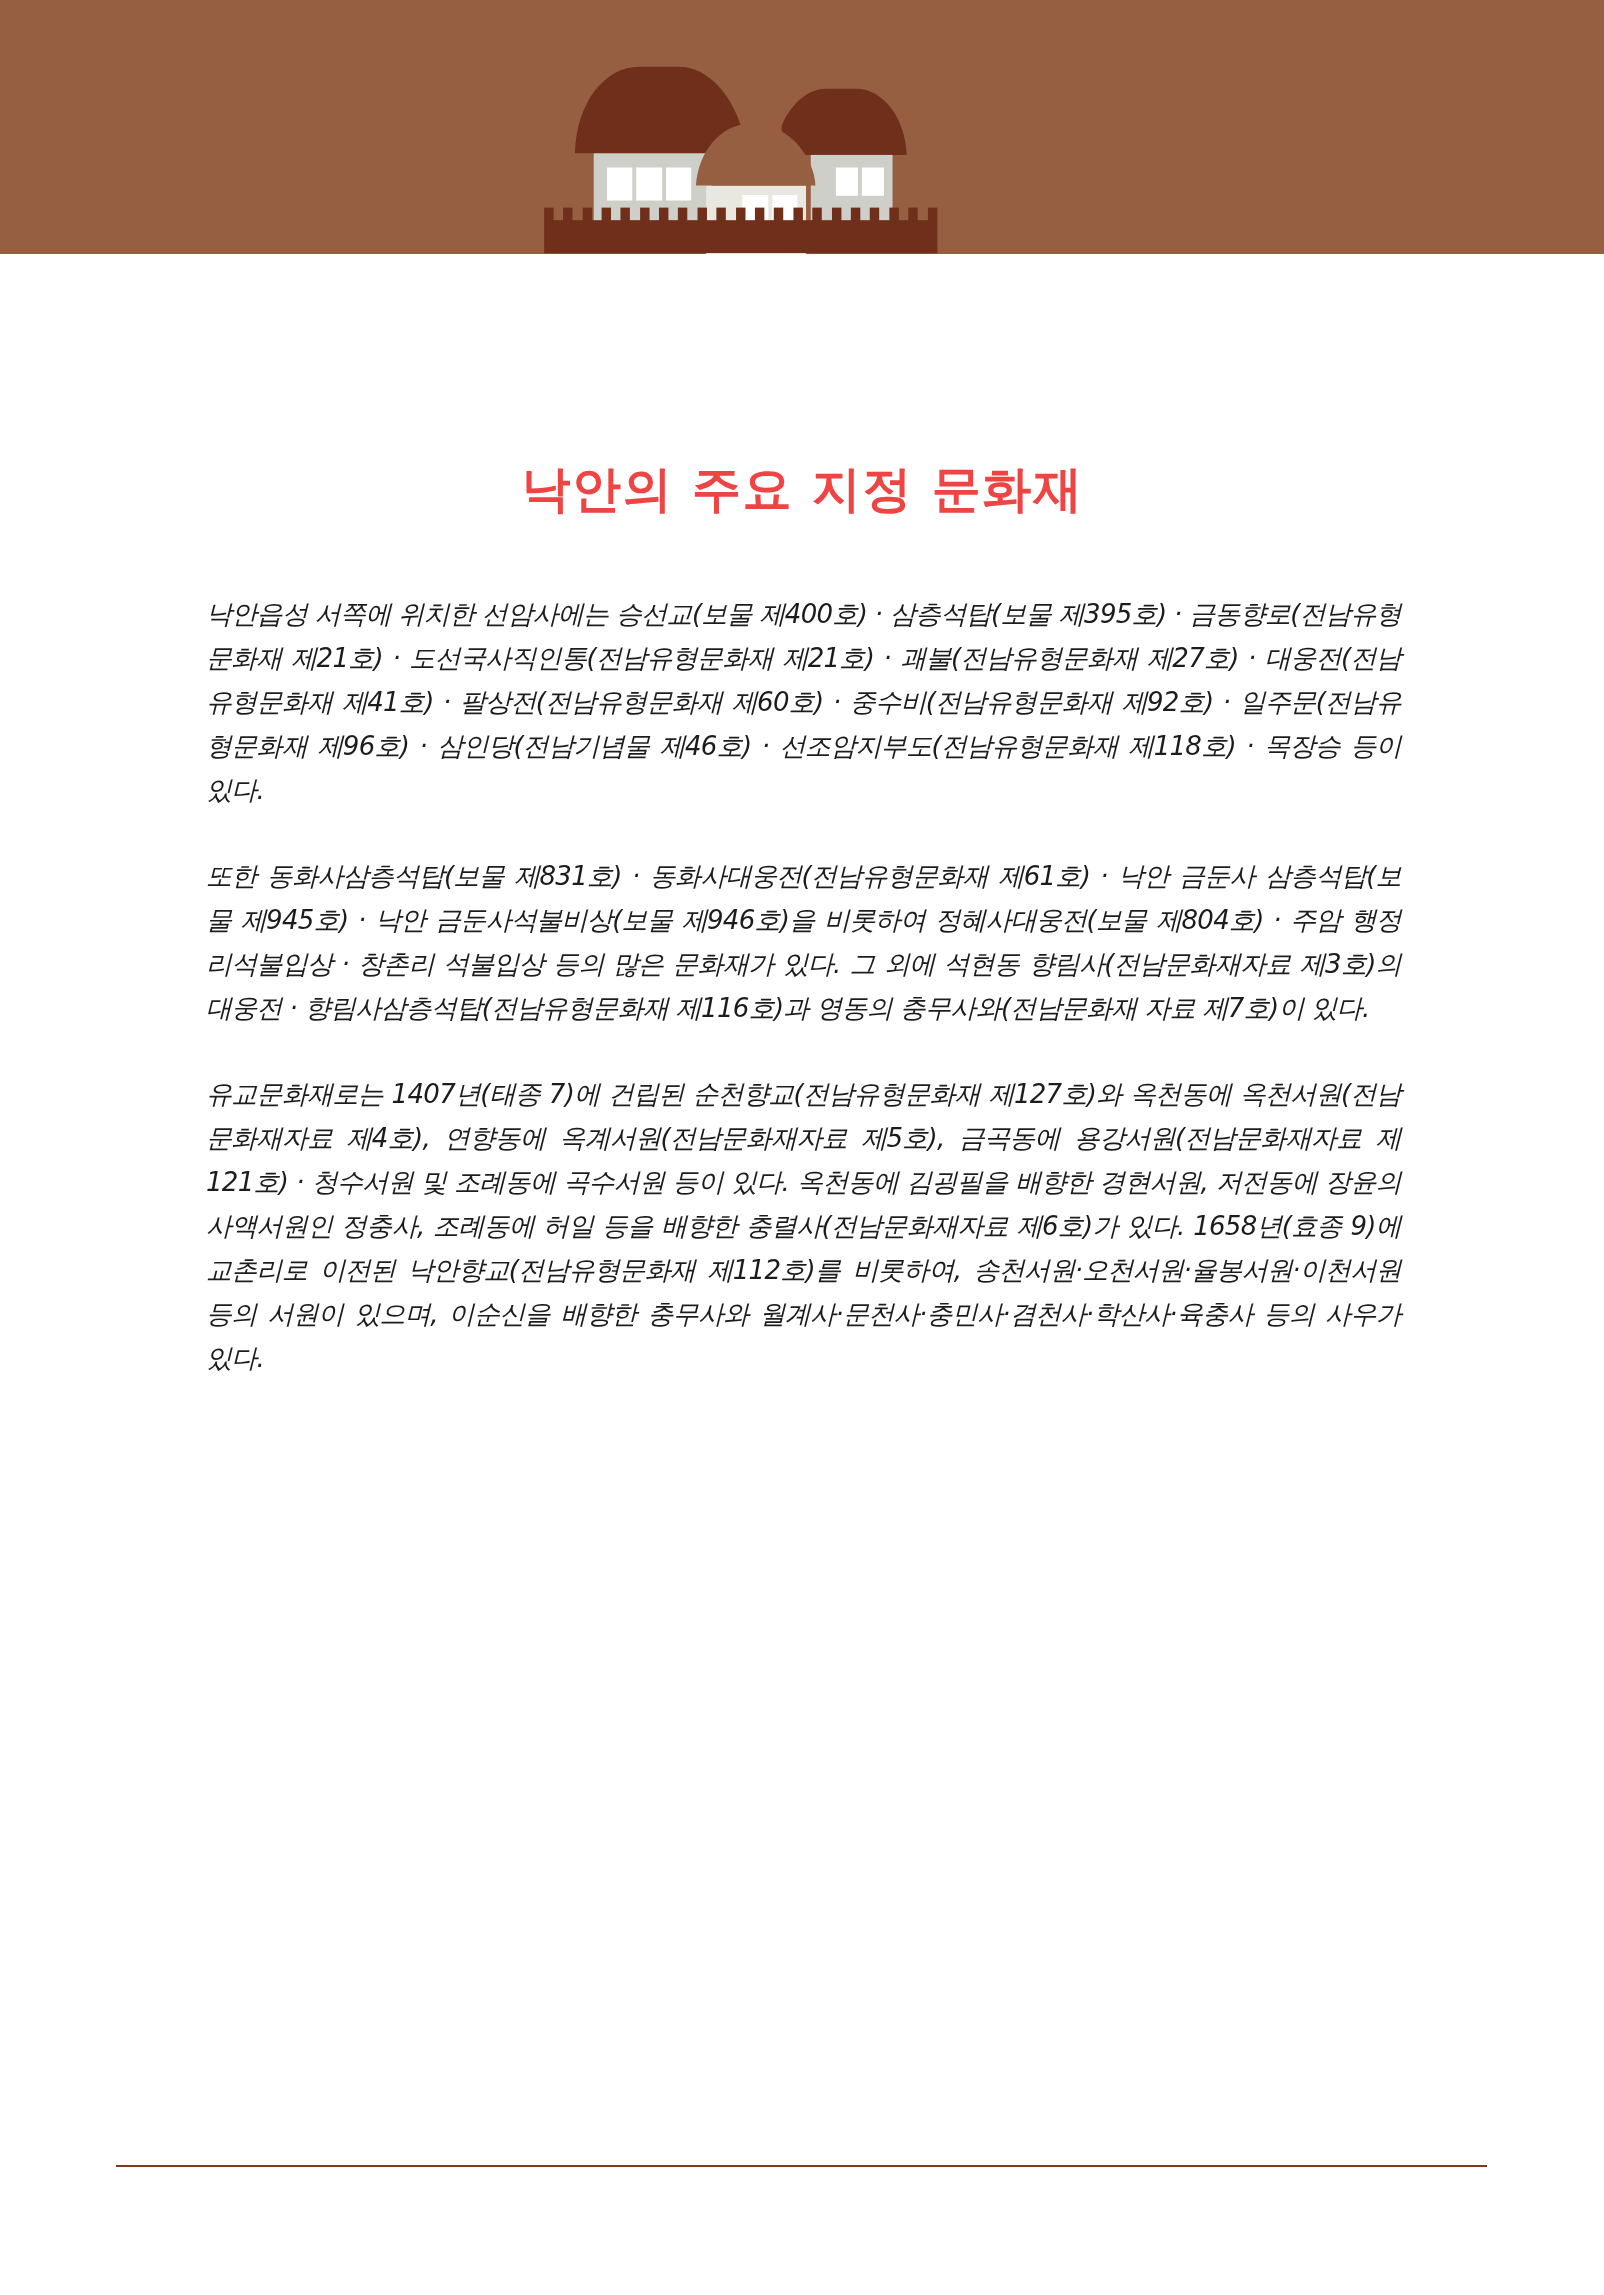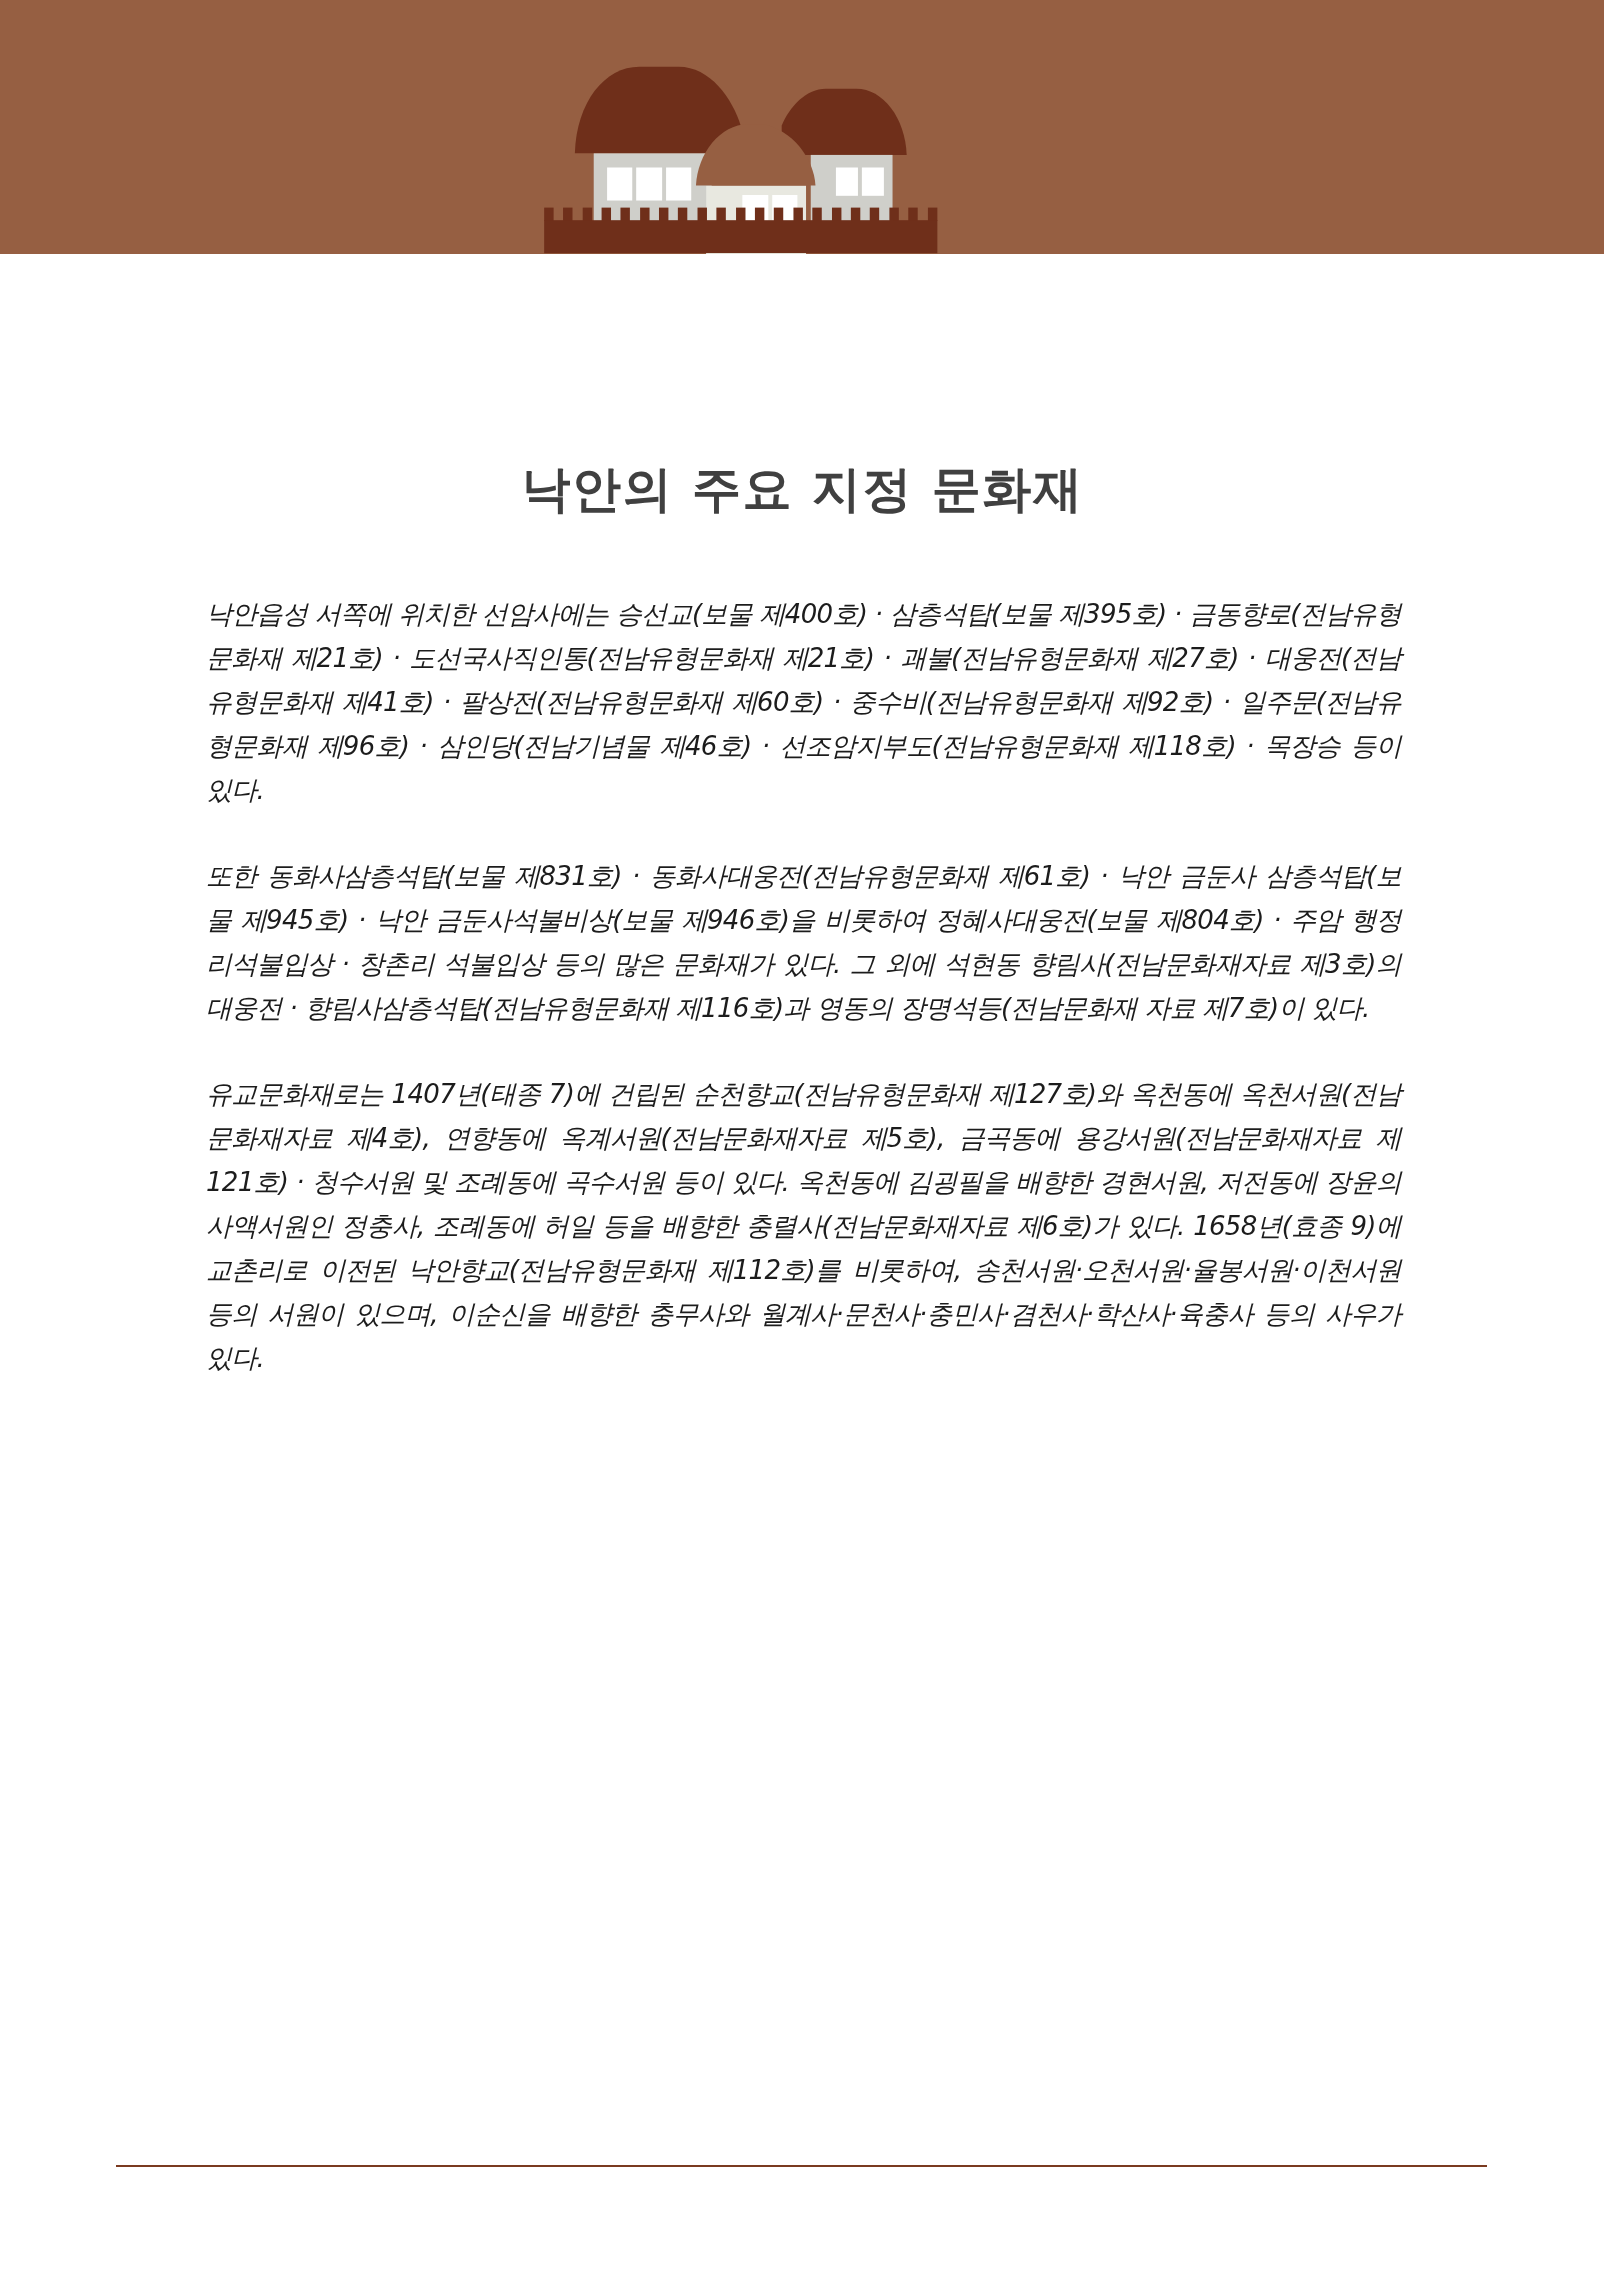--- a/index.html
+++ b/index.html
@@ -2,21 +2,21 @@
 <html style="font-size:12.6px"><head>
 <meta charset="utf-8">
 <style>
   html, body { margin: 0; padding: 0; background: #ffffff; }
   body { width: 1605px; height: 2295px; position: relative; overflow: hidden;
          font-family: "DejaVu Sans", "Liberation Sans", sans-serif; color: #1a1a1a; }
   .header-band { position: absolute; left: 0; top: 0; width: 1605px; height: 254px; background: #965f42; }
   .header-art { position: absolute; left: 0; top: 0; width: 1605px; height: 254px; }
   .title { position: absolute; left: 0; top: 425px; width: 1605px; text-align: center;
            font-family: "DejaVu Serif", "Liberation Serif", serif; font-size: 49px; letter-spacing: 1.6px;
-           color: #404040; line-height: 63px; }
+           color: #ef4444; line-height: 63px; }
   .body { position: absolute; left: 206px; top: 592px; width: 1195px; }
   .para { margin: 0 0 42px 0; font-size: 26px; line-height: 44px; text-align: justify;
           text-align-last: left; color: #1c1c1c; letter-spacing: -0.7px; font-style: italic; }
   .footer-rule { position: absolute; left: 116px; top: 2165px; width: 1371px; height: 2.4px; background: #7a3a20; }
 </style>
 </head>
 <body>
 
 <div class="header-band">
   <svg class="header-art" viewBox="0 0 2039 323" width="1605" height="254" xmlns="http://www.w3.org/2000/svg">
@@ -62,18 +62,18 @@
     </g>
     <rect x="691" y="280" width="500" height="42" fill="#6f2f1a"></rect>
     <rect x="897" y="322" width="127" height="1" fill="#e8e8e0"></rect>
   </svg>
 </div>
 
 <h1 class="title">낙안의 주요 지정 문화재</h1>
 
 <div class="body">
   <p class="para">낙안읍성 서쪽에 위치한 선암사에는 승선교(보물 제400호) · 삼층석탑(보물 제395호) · 금동향로(전남유형문화재 제21호) · 도선국사직인통(전남유형문화재 제21호) · 괘불(전남유형문화재 제27호) · 대웅전(전남유형문화재 제41호) · 팔상전(전남유형문화재 제60호) · 중수비(전남유형문화재 제92호) · 일주문(전남유형문화재 제96호) · 삼인당(전남기념물 제46호) · 선조암지부도(전남유형문화재 제118호) · 목장승 등이 있다.</p>
-  <p class="para">또한 동화사삼층석탑(보물 제831호) · 동화사대웅전(전남유형문화재 제61호) · 낙안 금둔사 삼층석탑(보물 제945호) · 낙안 금둔사석불비상(보물 제946호)을 비롯하여 정혜사대웅전(보물 제804호) · 주암 행정리석불입상 · 창촌리 석불입상 등의 많은 문화재가 있다. 그 외에 석현동 향림사(전남문화재자료 제3호)의 대웅전 · 향림사삼층석탑(전남유형문화재 제116호)과 영동의 장명석등(전남문화재 자료 제7호)이 있다.</p>
+  <p class="para">또한 동화사삼층석탑(보물 제831호) · 동화사대웅전(전남유형문화재 제61호) · 낙안 금둔사 삼층석탑(보물 제945호) · 낙안 금둔사석불비상(보물 제946호)을 비롯하여 정혜사대웅전(보물 제804호) · 주암 행정리석불입상 · 창촌리 석불입상 등의 많은 문화재가 있다. 그 외에 석현동 향림사(전남문화재자료 제3호)의 대웅전 · 향림사삼층석탑(전남유형문화재 제116호)과 영동의 충무사와(전남문화재 자료 제7호)이 있다.</p>
   <p class="para">유교문화재로는 1407년(태종 7)에 건립된 순천향교(전남유형문화재 제127호)와 옥천동에 옥천서원(전남문화재자료 제4호), 연향동에 옥계서원(전남문화재자료 제5호), 금곡동에 용강서원(전남문화재자료 제121호) · 청수서원 및 조례동에 곡수서원 등이 있다. 옥천동에 김굉필을 배향한 경현서원, 저전동에 장윤의 사액서원인 정충사, 조례동에 허일 등을 배향한 충렬사(전남문화재자료 제6호)가 있다. 1658년(효종 9)에 교촌리로 이전된 낙안향교(전남유형문화재 제112호)를 비롯하여, 송천서원·오천서원·율봉서원·이천서원 등의 서원이 있으며, 이순신을 배향한 충무사와 월계사·문천사·충민사·겸천사·학산사·육충사 등의 사우가 있다.</p>
 </div>
 
 <div class="footer-rule"></div>
 
 
 </body></html>

